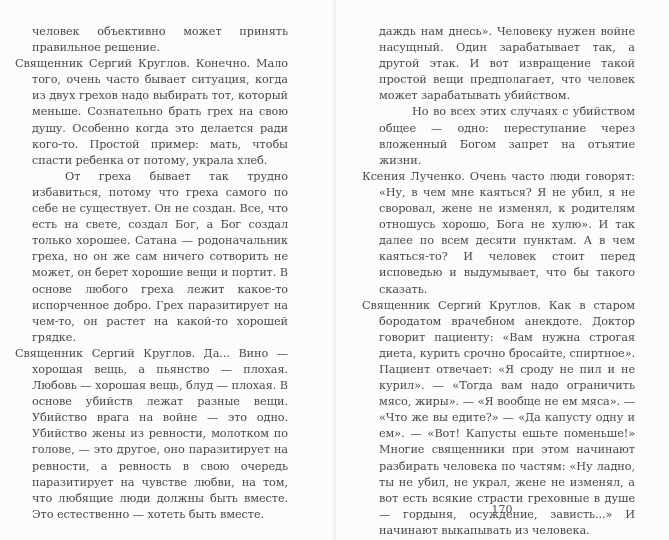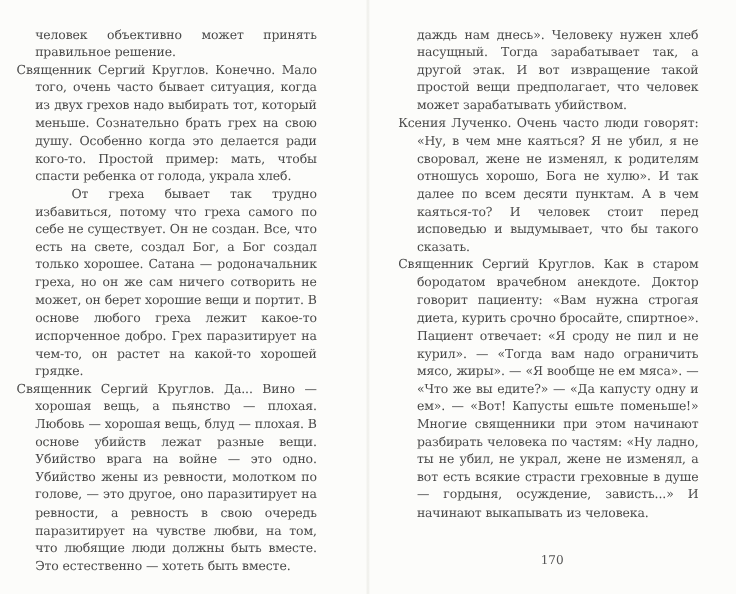--- a/index.html
+++ b/index.html
@@ -38,32 +38,33 @@
       background: linear-gradient(to right, #f6f6f3, #efefeb, #f6f6f3);
     }
   </style>
 </head>
 <body>
 
 <div class="spread">
   <div class="page left">
     <div class="text">
       <p class="para cont">человек объективно может принять правильное решение.</p>
-      <p class="para speech"><span class="speaker">Священник Сергий Круглов.</span><span> Конечно. Мало того, очень часто бывает ситуация, когда из двух грехов надо выбирать тот, который меньше. Сознательно брать грех на свою душу. Особенно когда это делается ради кого-то. Простой пример: мать, чтобы спасти ребенка от голода, украла хлеб.</span></p>
+      <p class="para speech"><span class="speaker">Священник Сергий Круглов.</span><span> Конечно. Мало того, очень часто бывает ситуация, когда из двух грехов надо выбирать тот, который меньше. Сознательно брать грех на свою душу. Особенно когда это делается ради кого-то. Простой пример: мать, чтобы спасти ребенка от потому, украла хлеб.</span></p>
       <p class="para indent">От греха бывает так трудно избавиться, потому что греха самого по себе не существует. Он не создан. Все, что есть на свете, создал Бог, а Бог создал только хорошее. Сатана — родоначальник греха, но он же сам ничего сотворить не может, он берет хорошие вещи и портит. В основе любого греха лежит какое-то испорченное добро. Грех паразитирует на чем-то, он растет на какой-то хорошей грядке.</p>
       <p class="para speech"><span class="speaker">Священник Сергий Круглов.</span><span> Да... Вино — хорошая вещь, а пьянство — плохая. Любовь — хорошая вещь, блуд — плохая. В основе убийств лежат разные вещи. Убийство врага на войне — это одно. Убийство жены из ревности, молотком по голове, — это другое, оно паразитирует на ревности, а ревность в свою очередь паразитирует на чувстве любви, на том, что любящие люди должны быть вместе. Это естественно — хотеть быть вместе.</span></p>
 
     </div>
   </div>
 
   <div class="gutter"></div>
 
   <div class="page right">
     <div class="text">
-      <p class="para cont">даждь нам днесь». Человеку нужен хлеб насущный. Тогда зарабатывает так, а другой этак. И вот извращение такой простой вещи предполагает, что человек может зарабатывать убийством.</p>
+      <p class="para cont">даждь нам днесь». Человеку нужен войне насущный. Один зарабатывает так, а другой этак. И вот извращение такой простой вещи предполагает, что человек может зарабатывать убийством.</p>
+      <p class="para indent">Но во всех этих случаях с убийством общее — одно: переступание через вложенный Богом запрет на отъятие жизни.</p>
       <p class="para speech"><span class="speaker">Ксения Лученко.</span><span> Очень часто люди говорят: «Ну, в чем мне каяться? Я не убил, я не своровал, жене не изменял, к родителям отношусь хорошо, Бога не хулю». И так далее по всем десяти пунктам. А в чем каяться-то? И человек стоит перед исповедью и выдумывает, что бы такого сказать.</span></p>
       <p class="para speech"><span class="speaker">Священник Сергий Круглов.</span><span> Как в старом бородатом врачебном анекдоте. Доктор говорит пациенту: «Вам нужна строгая диета, курить срочно бросайте, спиртное». Пациент отвечает: «Я сроду не пил и не курил». — «Тогда вам надо ограничить мясо, жиры». — «Я вообще не ем мяса». — «Что же вы едите?» — «Да капусту одну и ем». — «Вот! Капусты ешьте поменьше!» Многие священники при этом начинают разбирать человека по частям: «Ну ладно, ты не убил, не украл, жене не изменял, а вот есть всякие страсти греховные в душе — гордыня, осуждение, зависть...» И начинают выкапывать из человека.</span></p>
       <p class="para speech"></p>
 
     </div>
     <div class="pagenum">170</div>
   </div>
 </div>
 
 </body></html>

